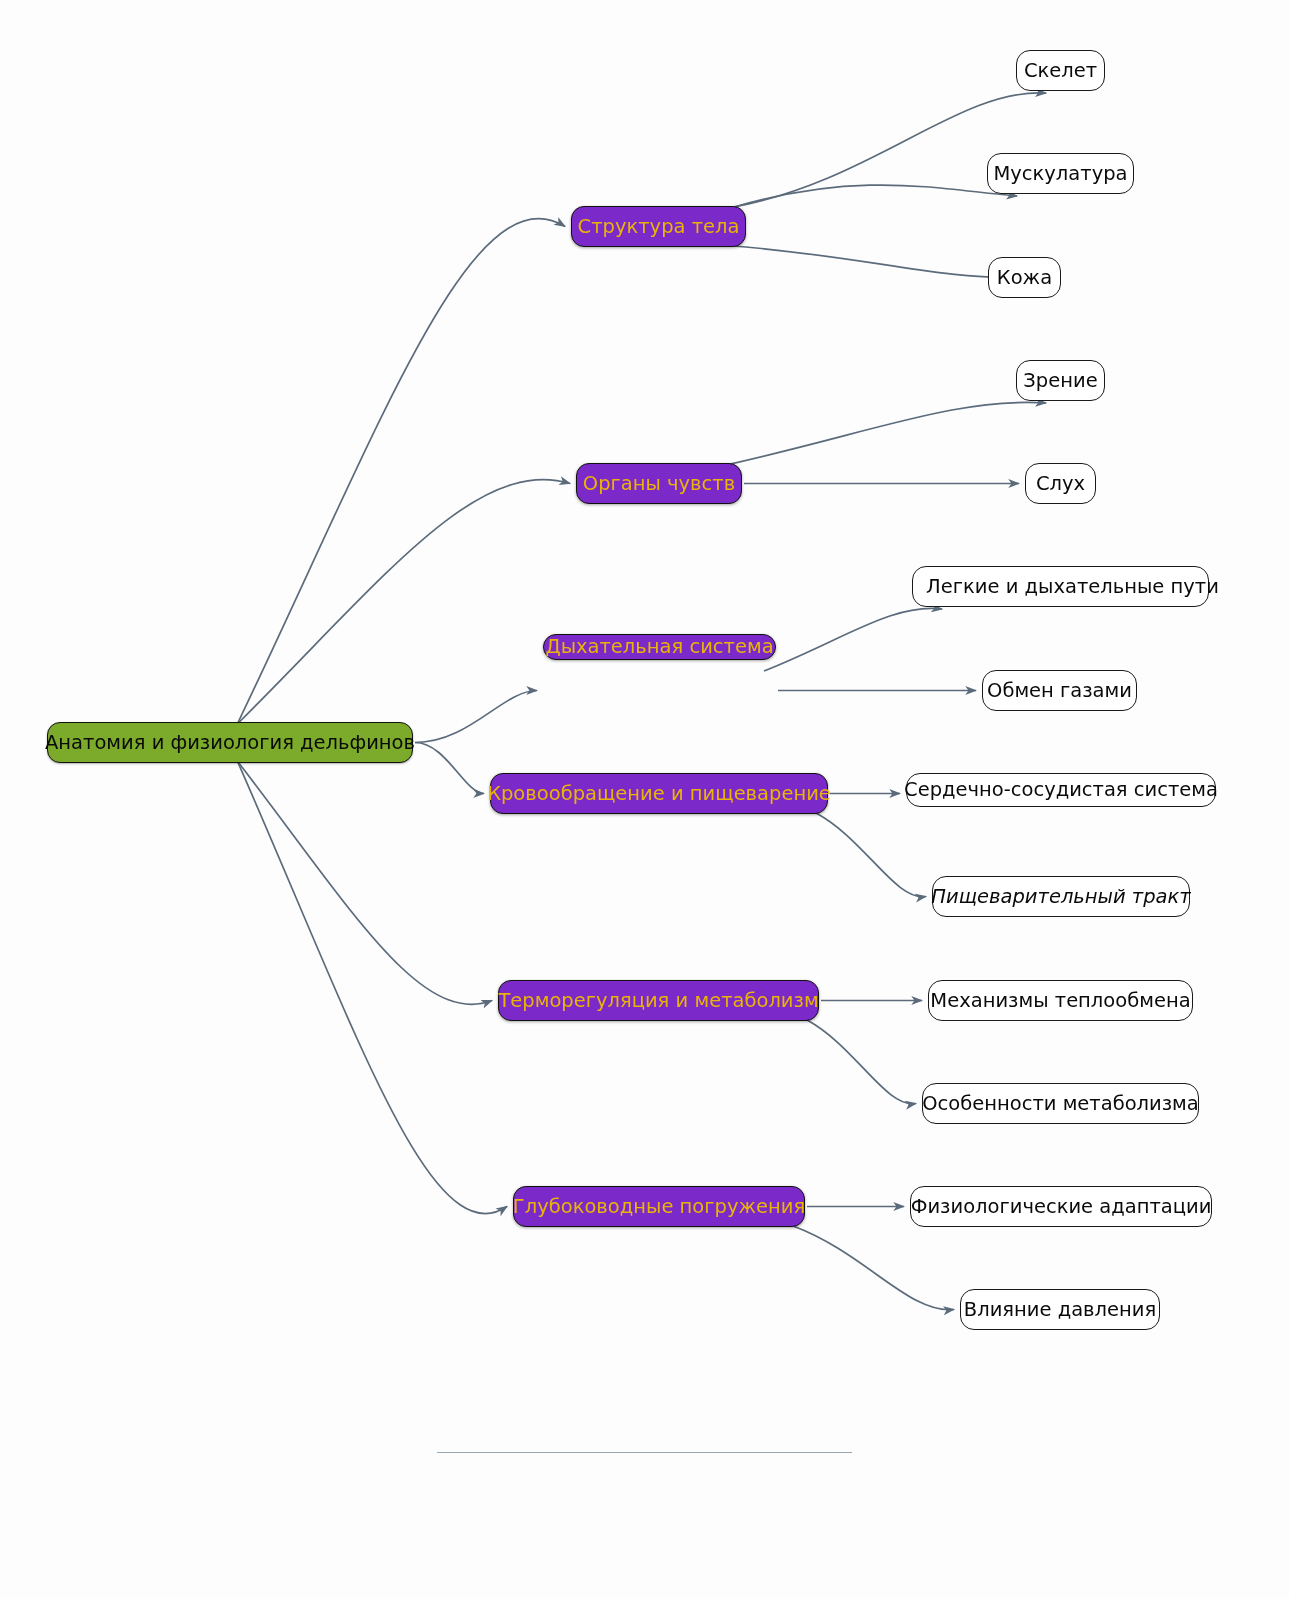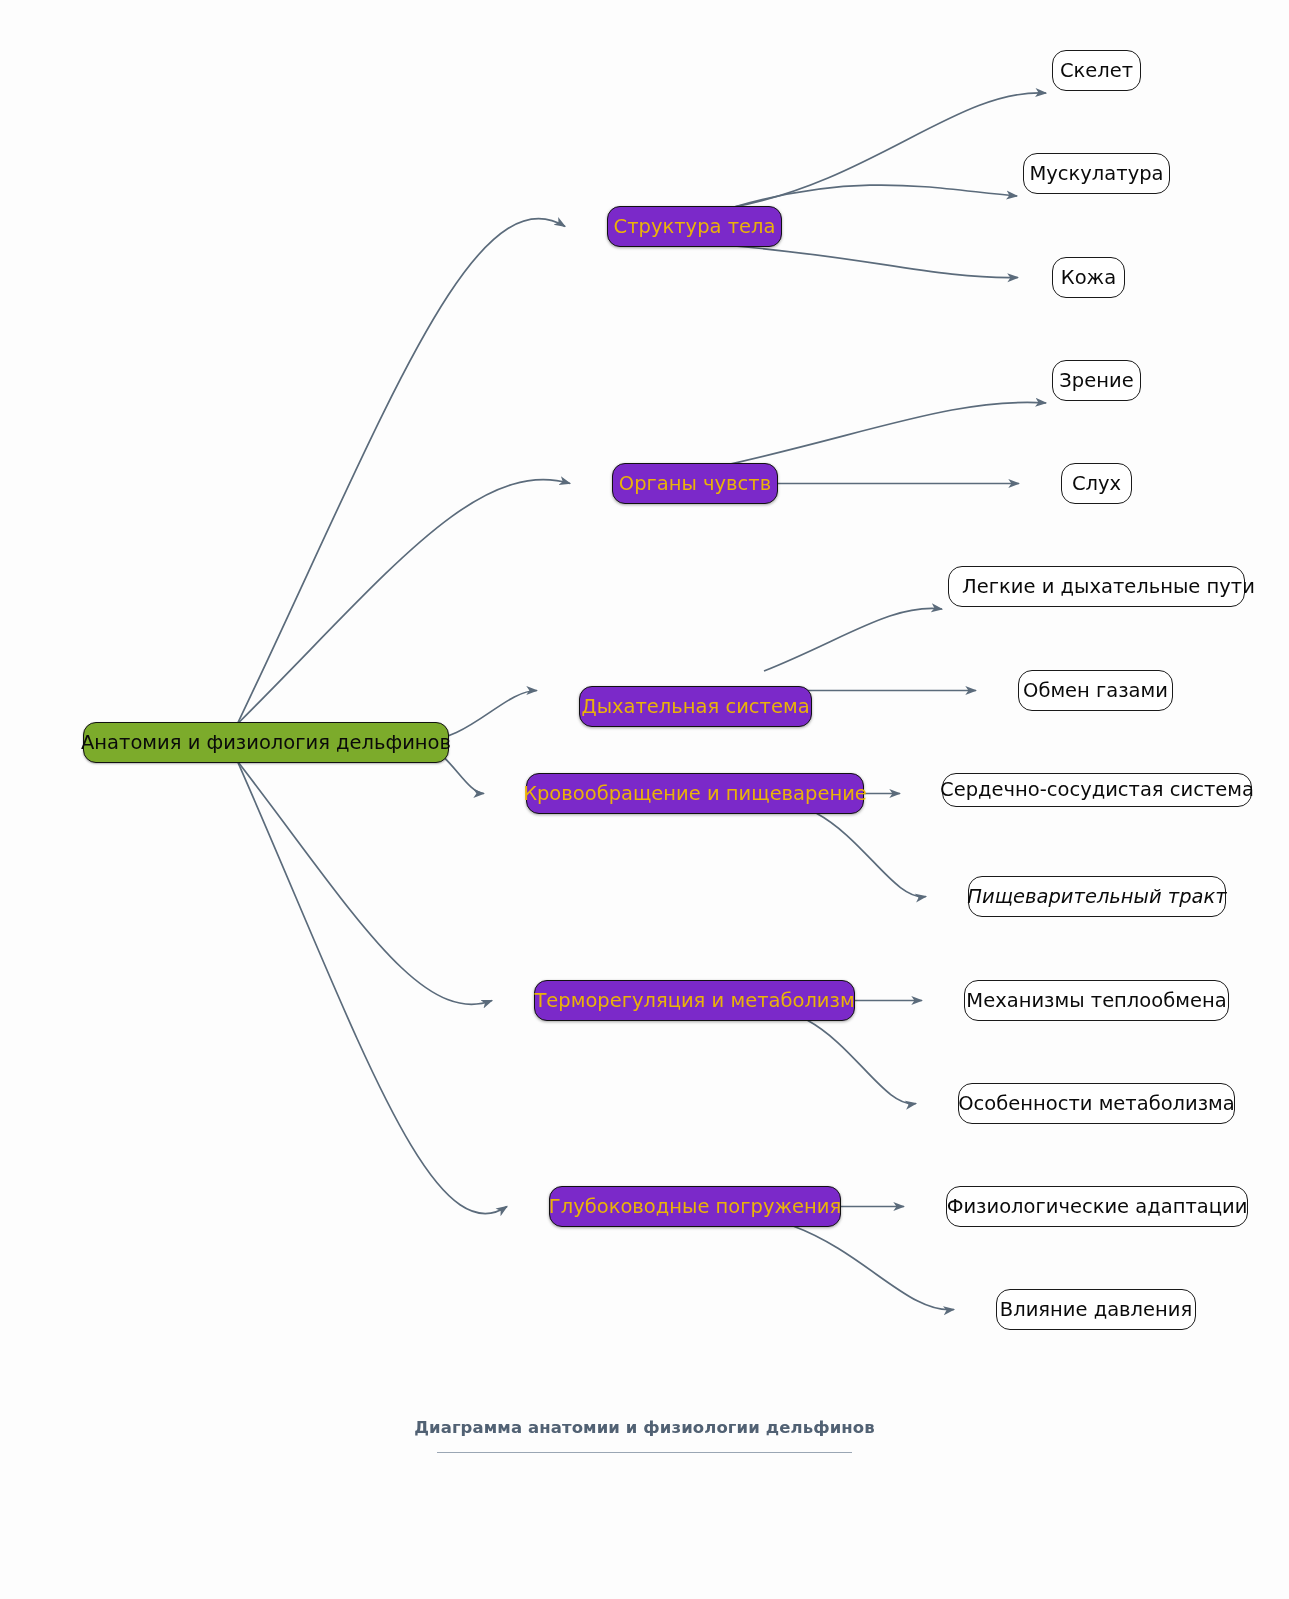--- a/index.html
+++ b/index.html
@@ -31,21 +31,20 @@
   }
   .node {
     position: absolute;
     box-sizing: border-box;
     display: flex;
     align-items: center;
     justify-content: center;
     white-space: nowrap;
     text-align: center;
     line-height: 1;
-    margin-left: 36px;
   }
   .node-root {
     background: #7cab2b;
     border: 1.6px solid #111111;
     border-radius: 13px;
     color: #0a0a0a;
     font-size: 19.5px;
     box-shadow: 0 1px 2px rgba(0,0,0,0.30);
   }
   .node-branch {
@@ -127,33 +126,33 @@
       </div>
       <div class="node node-branch" style="left: 571px; top: 206px; width: 175px; height: 41px;">
         <span>Структура тела</span>
       </div>
       <div class="node node-leaf" style="left: 1016px; top: 50px; width: 89px; height: 41px;">
         <span>Скелет</span>
       </div>
       <div class="node node-leaf" style="left: 987px; top: 153px; width: 147px; height: 41px;">
         <span>Мускулатура</span>
       </div>
-      <div class="node node-leaf" style="left: 1016px; top: 257px; width: 73px; height: 41px;">
+      <div class="node node-leaf" style="left: 988px; top: 257px; width: 73px; height: 41px;">
         <span>Кожа</span>
       </div>
       <div class="node node-branch" style="left: 576px; top: 463px; width: 166px; height: 41px;">
         <span>Органы чувств</span>
       </div>
       <div class="node node-leaf" style="left: 1016px; top: 360px; width: 89px; height: 41px;">
         <span>Зрение</span>
       </div>
       <div class="node node-leaf" style="left: 1025px; top: 463px; width: 71px; height: 41px;">
         <span>Слух</span>
       </div>
-      <div class="node node-branch" style="left: 543px; top: 686px; width: 233px; height: 41px;">
+      <div class="node node-branch" style="left: 543px; top: 634px; width: 233px; height: 26px;">
         <span>Дыхательная система</span>
       </div>
       <div class="node node-leaf" style="left: 912px; top: 566px; width: 297px; height: 41px; padding-left: 24px;">
         <span>Легкие и дыхательные пути</span>
       </div>
       <div class="node node-leaf" style="left: 982px; top: 670px; width: 155px; height: 41px;">
         <span>Обмен газами</span>
       </div>
       <div class="node node-branch" style="left: 490px; top: 773px; width: 338px; height: 41px;">
         <span>Кровообращение и пищеварение</span>
@@ -177,16 +176,15 @@
         <span>Глубоководные погружения</span>
       </div>
       <div class="node node-leaf" style="left: 910px; top: 1186px; width: 302px; height: 41px;">
         <span>Физиологические адаптации</span>
       </div>
       <div class="node node-leaf" style="left: 960px; top: 1289px; width: 200px; height: 41px;">
         <span>Влияние давления</span>
       </div>
     </div>
 
-  <div class="caption" style="top:1418px;">Диаграмма анатомии и физиологии дельфинов</div>
   <div class="rule" style="left:437px; top:1452px; width:415px;"></div>
 
 </div>
 
 </body></html>

